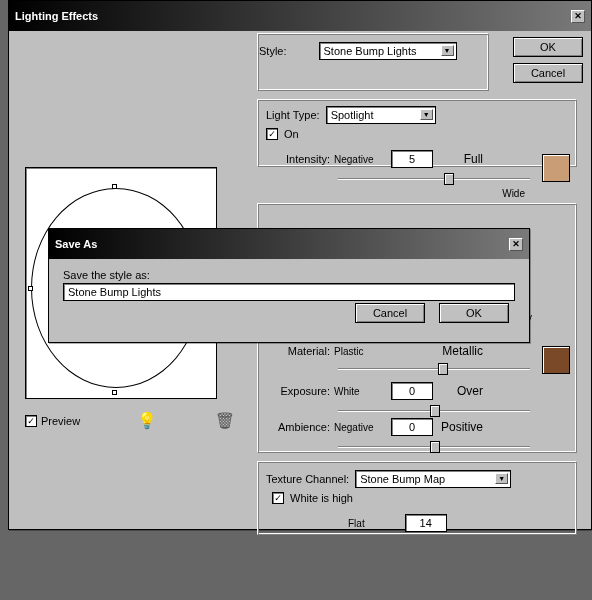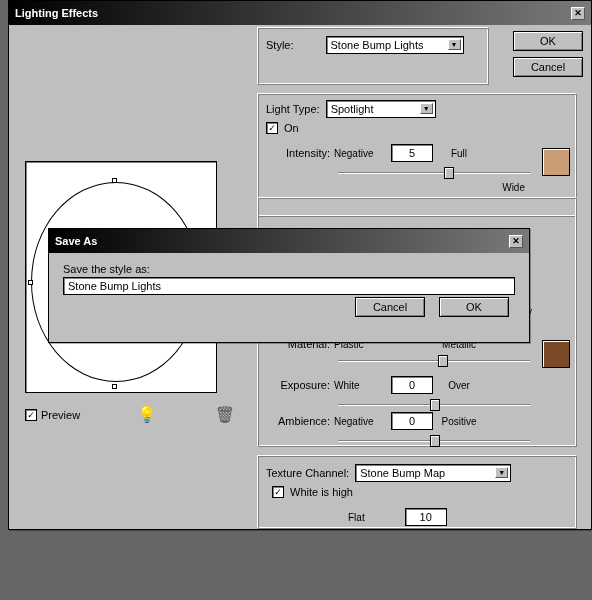--- a/index.html
+++ b/index.html
@@ -1,19 +1,19 @@
 <!DOCTYPE html>
 <html><head>
 <meta charset="utf-8">
 <style>
 * { box-sizing: border-box; margin: 0; padding: 0; font-family: Tahoma, Arial, sans-serif; font-size: 11px; }
 body { background: #666; width: 592px; height: 600px; position: relative; overflow: hidden; }
 
 .window { position: absolute; background: #bfbfbf; border: 1px solid #000; box-shadow: 1px 1px 0 rgba(0,0,0,0.3); }
-.titlebar { background: linear-gradient(to right, #000, #7a7a7a); color: #fff; padding: 3px 6px; display: flex; justify-content: space-between; align-items: center; font-weight: bold; height: 24px; }
+.titlebar { background: linear-gradient(to right, #000, #7a7a7a); color: #fff; padding: 3px 6px; display: flex; justify-content: space-between; align-items: center; font-weight: bold; height: 30px; }
 .close-x { background: #c0c0c0; border: 1px solid #fff; border-right-color: #555; border-bottom-color: #555; width: 14px; height: 13px; display: flex; align-items: center; justify-content: center; font-size: 9px; font-weight: bold; color: #000; cursor: pointer; }
 
 #main-window { left: 8px; top: 0; width: 584px; height: 530px; }
 .main-body { padding: 8px; position: relative; height: calc(100% - 18px); }
 
 .btn { background: #c0c0c0; border: 1px solid #000; box-shadow: inset 1px 1px 0 #fff, inset -1px -1px 0 #808080; padding: 2px 8px; min-width: 60px; text-align: center; cursor: pointer; height: 20px; line-height: 14px; }
 .btn-wide { min-width: 70px; }
 
 .dropdown { background: #fff; border: 1px solid #000; box-shadow: inset 1px 1px 0 #808080; height: 18px; display: flex; align-items: center; padding: 0 0 0 4px; position: relative; }
 .dropdown::after { content: "▼"; position: absolute; right: 2px; top: 2px; font-size: 7px; background: #c0c0c0; border: 1px solid #fff; border-right-color: #555; border-bottom-color: #555; padding: 1px 2px; }
@@ -32,21 +32,21 @@
 .swatch { width: 28px; height: 28px; border: 1px solid #000; box-shadow: inset 1px 1px 0 #fff; cursor: pointer; }
 
 .preview-canvas { background: #fff; border: 1px solid #000; box-shadow: inset 1px 1px 0 #808080; width: 192px; height: 232px; position: relative; }
 .preview-ellipse { position: absolute; border: 1px solid #000; border-radius: 50%; width: 170px; height: 200px; left: 5px; top: 20px; }
 .preview-dot { position: absolute; width: 5px; height: 5px; background: #fff; border: 1px solid #000; }
 
 .row { display: flex; align-items: center; gap: 6px; }
 .slider-row { display: flex; align-items: center; margin-bottom: 4px; }
 .slider-row .lbl-left { width: 68px; text-align: right; padding-right: 4px; }
 .slider-row .sub-left { width: 55px; font-size: 10px; }
-.slider-row .sub-right { width: 48px; font-size: 10px; text-align: center; }
+.slider-row .sub-right { width: 48px; font-size: 12px; text-align: right; }
 .slider-row .slider { flex: 1; margin: 0 4px; }
 .slider-row .num-wrap { width: 46px; display: flex; justify-content: center; }
 
 #saveas { left: 48px; top: 228px; width: 482px; height: 115px; z-index: 10; }
 .saveas-body { padding: 10px 14px; display: flex; flex-direction: column; gap: 2px; }
 .saveas-buttons { display: flex; justify-content: flex-end; gap: 14px; padding-right: 6px; }
 
 .icon-bulb, .icon-trash { font-size: 16px; cursor: pointer; color: #555; }
 </style>
 </head>
@@ -58,29 +58,29 @@
     <span class="close-x">✕</span>
   </div>
   <div class="main-body">
 
     <div style="position:absolute; right:8px; top:6px; display:flex; flex-direction:column; gap:6px;">
       <div class="btn btn-wide">OK</div>
       <div class="btn btn-wide">Cancel</div>
     </div>
 
     <div class="fieldset" style="position:absolute; left:248px; top:2px; width:232px; height:58px;">
-      <div class="row" style="position:absolute; top:8px; left:8px;gap:32px;">
+      <div class="row" style="position:absolute; top:8px; left:1px;gap:32px;">
         <span>Style:</span>
         <div class="dropdown" style="width:138px;">
           <span>Stone Bump Lights</span>
         </div>
       </div>
     </div>
 
-    <div class="fieldset" style="position:absolute; left:248px; top:68px; width:320px; height:124px;">
+    <div class="fieldset" style="position:absolute; left:248px; top:68px; width:320px; height:68px;">
       <div class="row" style="position:absolute; top:6px; left:8px;">
         <span>Light Type:</span>
         <div class="dropdown" style="width:110px;">
           <span>Spotlight</span>
         </div>
       </div>
       <div class="row" style="position:absolute; top:28px; left:8px;">
         <span class="checkbox">✓</span>
         <span>On</span>
       </div>
@@ -171,21 +171,21 @@
         <div class="dropdown" style="width:156px;">
           <span>Stone Bump Map</span>
         </div>
       </div>
       <div class="row" style="position:absolute; top:30px; left:14px;">
         <span class="checkbox">✓</span>
         <span>White is high</span>
       </div>
       <div class="row" style="position:absolute; top:52px; left:90px; gap:40px;">
         <span style="font-size:10px;">Flat</span>
-        <div class="input-num">10</div>
+        <div class="input-num">14</div>
       </div>
     </div>
 
     <div style="position:absolute; left:16px; top:136px;">
       <div class="preview-canvas">
         <div class="preview-ellipse"></div>
         <div class="preview-dot" style="left:86px; top:16px;"></div>
         <div class="preview-dot" style="left:86px; top:222px;"></div>
         <div class="preview-dot" style="left:2px; top:118px;"></div>
         <div class="preview-dot" style="left:172px; top:118px;"></div>

